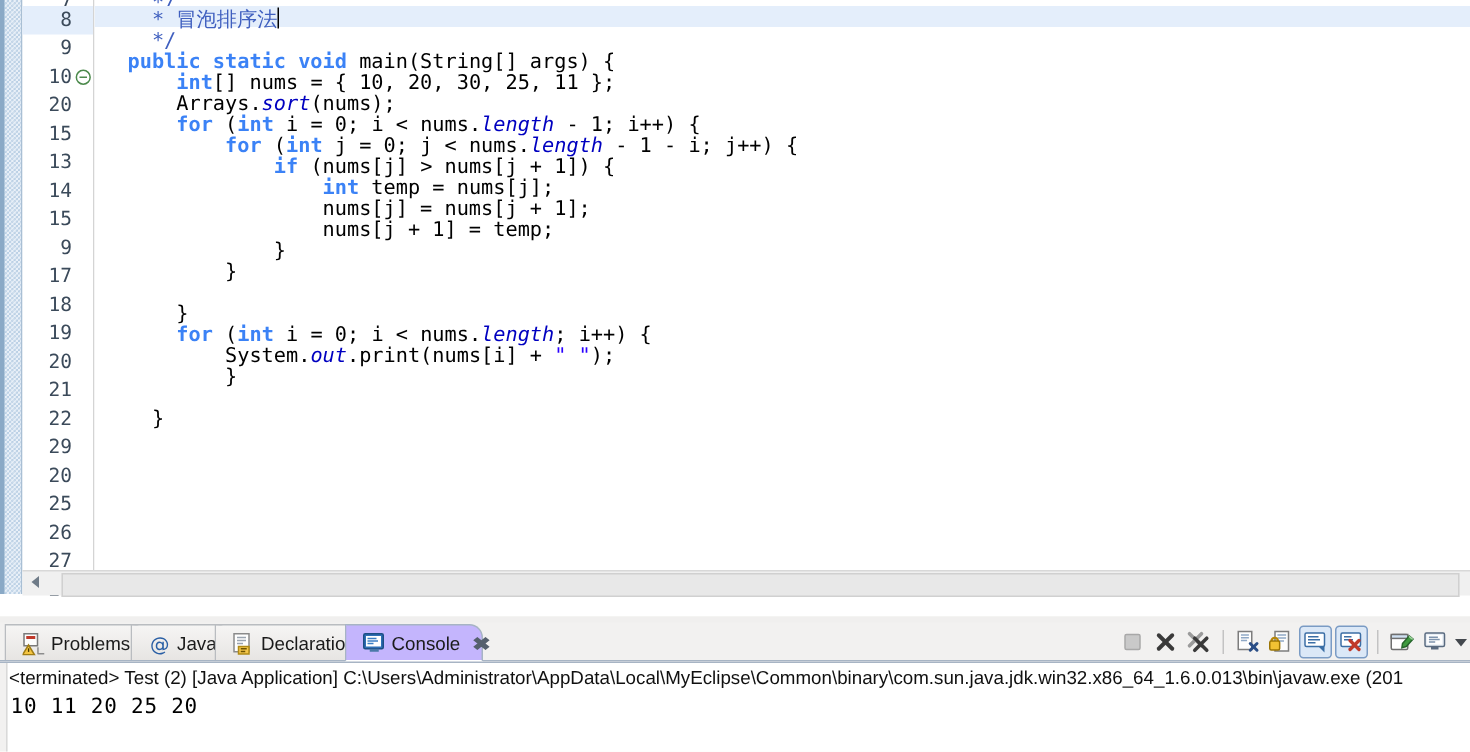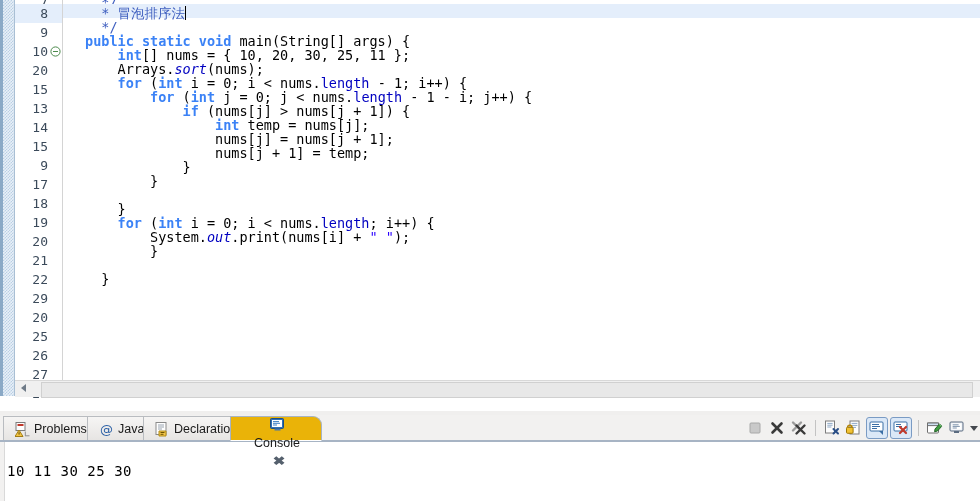--- a/index.html
+++ b/index.html
@@ -56,21 +56,21 @@
     position:absolute;left:63px;top:0;right:0;height:396px;
     background:#ffffff;overflow:hidden;
     font-family:"DejaVu Sans Mono","Liberation Mono",monospace;
     font-size:13.5px;
     white-space:pre;
   }
   .code .row{height:14px;line-height:19px;padding-left:22px;color:#000000;}
   .code .row.cur{background:#e4eefb;}
 
   .kw{color:#3b82f6;font-weight:bold;}
-  .fld{color:#0000c0;}
+  .fld{color:#0000c0;font-style:italic;}
   .sfld{color:#0000c0;font-style:italic;}
   .cmt{color:#3f5fbf;}
   .str{color:#2a00ff;}
   .caret{
     display:inline-block;width:1px;height:14px;background:#000;
     vertical-align:-2px;margin-left:0px;
   }
 
   
   .h-scroll{
@@ -100,23 +100,22 @@
     display:flex;align-items:center;gap:4px;
     font-size:12.5px;color:#1a1a1a;
     padding:0 9px 0 11px;
     box-sizing:border-box;
     background:linear-gradient(#f6f5f4,#e6e4e2);
     border:1px solid #b9bcc0;border-bottom:none;
     border-radius:0 9px 0 0;
     cursor:default;white-space:nowrap;
   }
   .tab.active{
-    background:#eab308;border-color:#a7b4c4;border-bottom:1px solid #ffffff;
+    background:#c4b5fd;border-color:#a7b4c4;border-bottom:1px solid #ffffff;
     z-index:5;
-    flex-direction:column;
   }
   .tab .tico{width:15px;height:15px;position:relative;flex:0 0 15px;}
   .tab .tx{
     margin-left:5px;color:#55606d;font-size:12px;font-weight:bold;
     transform:scaleX(1.25);
   }
 
   
   .ptools{position:absolute;right:0;top:5px;height:24px;display:flex;align-items:center;gap:2px;padding-right:2px;}
   .ptools .tb{width:20px;height:20px;position:relative;display:inline-block;}
@@ -330,17 +329,18 @@
                 <line x1="4.6" y1="9" x2="8.8" y2="9"></line>
               </g>
               <rect x="6" y="12" width="5" height="2" fill="#5a6b80"></rect>
             </svg></span>
         </span>
         <span class="caret-dn"></span>
       </div>
 
     <div class="console-body">
       <div class="lbar"></div>
-      <div class="out-line">10 11 30 25 30</div>
+      <div class="term-line">&lt;terminated&gt; Test (2) [Java Application] C:\Users\Administrator\AppData\Local\MyEclipse\Common\binary\com.sun.java.jdk.win32.x86_64_1.6.0.013\bin\javaw.exe (201</div>
+      <div class="out-line">10 11 20 25 20</div>
     </div>
   </div>
 
 </div>
 
 </body></html>

